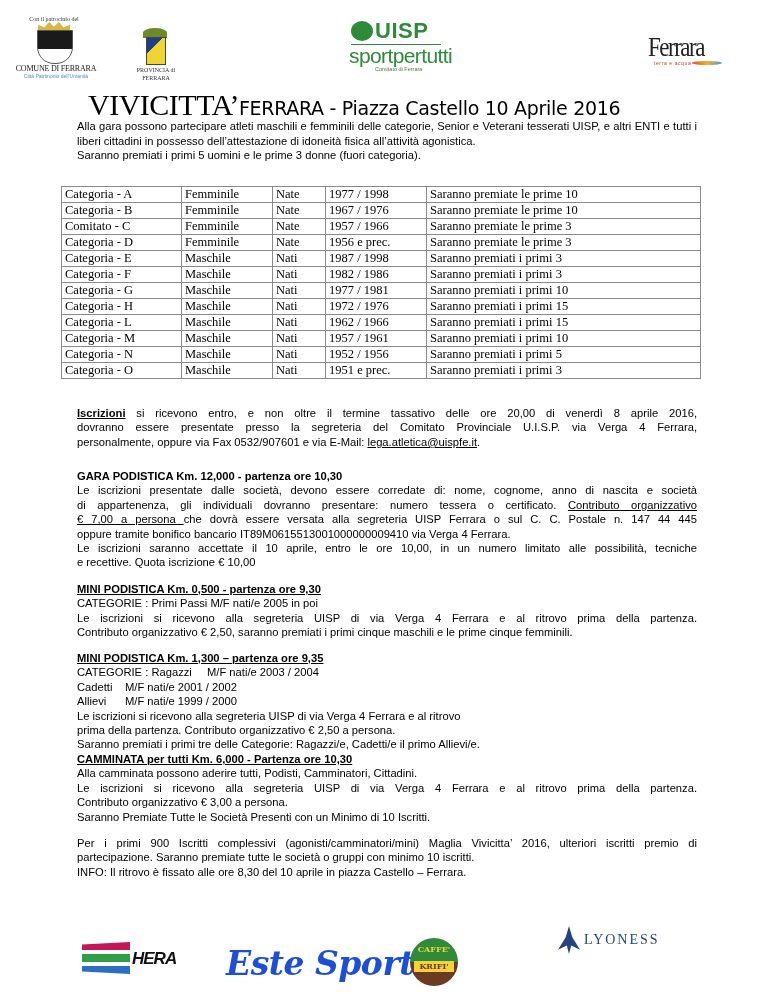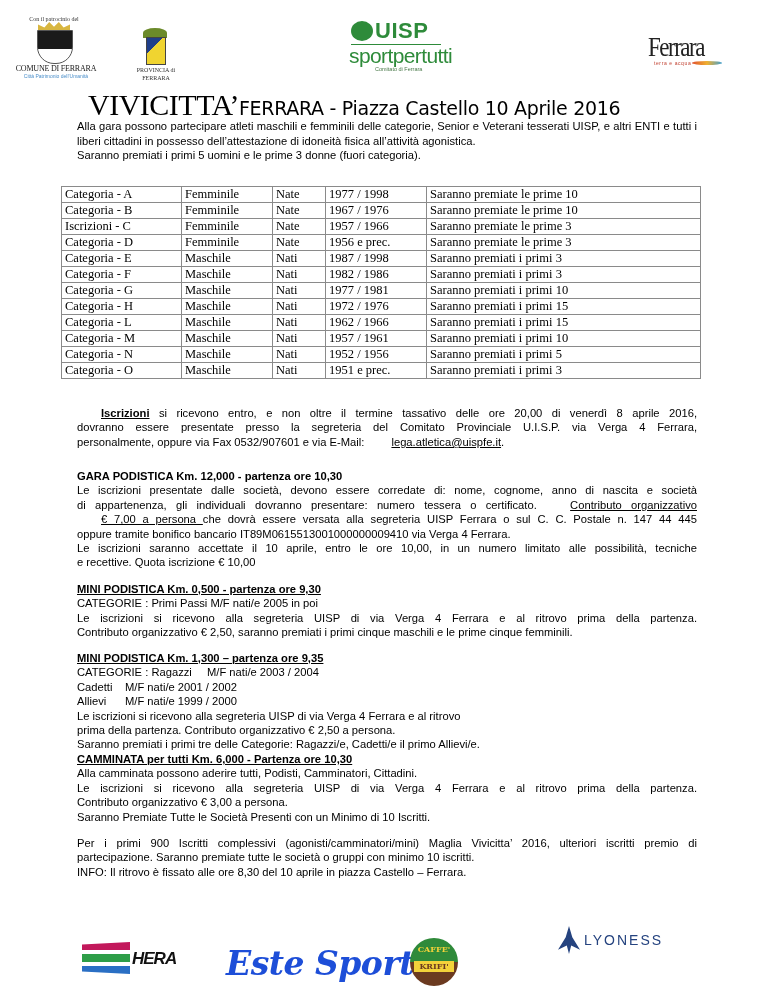--- a/index.html
+++ b/index.html
@@ -39,38 +39,38 @@
   
   table.cats { position:absolute; left: 61px; top: 186px; border-collapse: collapse; font-family: "Liberation Serif", serif; font-size: 12.5px; }
   table.cats td { border: 1px solid #8a8a8a; height: 15px; padding: 0 0 0 3px; line-height: 15px; white-space: nowrap; }
   .c1 { width: 116px; } .c2 { width: 87px; } .c3 { width: 49px; } .c4 { width: 97px; } .c5 { width: 270px; }
 
   
   .sec { position:absolute; left: 77px; width: 620px; font-family: "Liberation Sans", sans-serif; font-size: 11.2px; line-height: 14.4px; }
   .sec p { margin: 0; }
   .just { text-align: justify; text-align-last: justify; }
   .b { font-weight: bold; }
-  .u { text-decoration: underline; margin-left: 24px; }
+  .u { text-decoration: underline; }
   .tab { display:inline-block; }
 
   
   .hera { position:absolute; left: 80px; top: 940px; width: 110px; height: 36px; }
   .hera .s1 { position:absolute; left: 2px; top: 2px; width: 48px; height: 8px; background: #c2185b; clip-path: polygon(0 30%, 100% 0, 100% 100%, 0 100%); }
   .hera .s2 { position:absolute; left: 2px; top: 14px; width: 48px; height: 8px; background: #2e9e48; }
   .hera .s3 { position:absolute; left: 2px; top: 26px; width: 48px; height: 8px; background: #2a6fc4; clip-path: polygon(0 0, 100% 0, 100% 100%, 0 70%); }
   .hera .w { position:absolute; left: 52px; top: 9px; font-family: "Liberation Sans", sans-serif; font-weight: bold; font-style: italic; font-size: 17px; color: #111; letter-spacing: -1px; }
   .este { position:absolute; left: 226px; top: 944px; font-family: "DejaVu Serif", serif; font-style: italic; font-weight: bold; font-size: 33px; color: #1d4ed8; letter-spacing: -0.5px; }
   .krifi { position:absolute; left: 410px; top: 938px; width: 48px; height: 48px; border-radius: 50%; overflow: hidden; }
   .krifi .top { position:absolute; left:0; top:0; width:48px; height:24px; background:#2f8a3a; }
   .krifi .bot { position:absolute; left:0; top:24px; width:48px; height:24px; background:#6b3a20; }
   .krifi .t1 { position:absolute; left:0; top:6px; width:48px; text-align:center; font-family:"DejaVu Serif", serif; font-weight:bold; font-size:8px; color:#f3d23a; }
   .krifi .t2 { position:absolute; left:4px; top:23px; width:40px; height:11px; background:#f3d23a; text-align:center; font-family:"DejaVu Serif", serif; font-weight:bold; font-size:8px; color:#6b3a20; line-height:11px; }
   .lyon { position:absolute; left: 558px; top: 926px; height: 28px; width: 140px; }
   .lyon .mark { position:absolute; left:0; top:0; width: 22px; height: 28px; background: #25437f; clip-path: polygon(50% 0, 65% 40%, 100% 85%, 60% 70%, 50% 100%, 40% 70%, 0 85%, 35% 40%); }
-  .lyon .w { position:absolute; left: 26px; top: 6px; font-family: Liberation Sans, sans-serif; font-size: 14px; color: #25437f; letter-spacing: 2px; }
+  .lyon .w { position:absolute; left: 26px; top: 6px; font-family: Liberation Serif, serif; font-size: 14px; color: #25437f; letter-spacing: 2px; }
 </style>
 </head>
 <body>
 
 <div>
   <div class="abs logo-text-sm" style="left:22px; top:16px; width:64px;">Con il patrocinio del</div>
   <div class="crown"></div>
   <div class="comune-crest"></div>
   <div class="comune-name">COMUNE DI FERRARA</div>
   <div class="comune-sub">Città Patrimonio dell'Umanità</div>
@@ -116,21 +116,21 @@
         <td class="c5">Saranno premiate le prime  10</td>
       </tr>
     <tr>
         <td class="c1">Categoria - B</td>
         <td class="c2">Femminile</td>
         <td class="c3">Nate</td>
         <td class="c4">1967 / 1976</td>
         <td class="c5">Saranno premiate le prime  10</td>
       </tr>
     <tr>
-        <td class="c1">Iscrizioni - C</td>
+        <td class="c1">Comitato - C</td>
         <td class="c2">Femminile</td>
         <td class="c3">Nate</td>
         <td class="c4">1957 / 1966</td>
         <td class="c5">Saranno premiate le prime  3</td>
       </tr>
     <tr>
         <td class="c1">Categoria - D</td>
         <td class="c2">Femminile</td>
         <td class="c3">Nate</td>
         <td class="c4">1956 e prec.</td>

